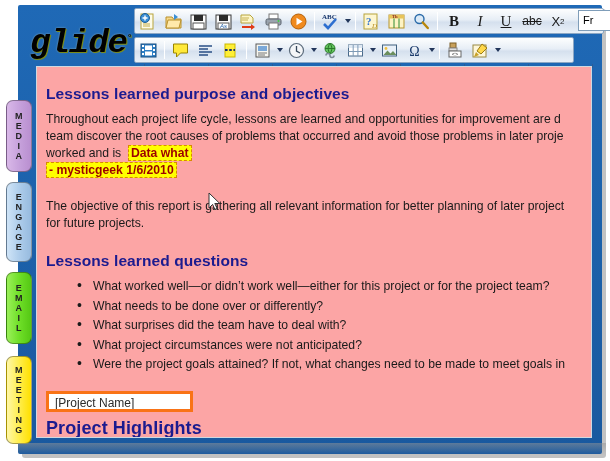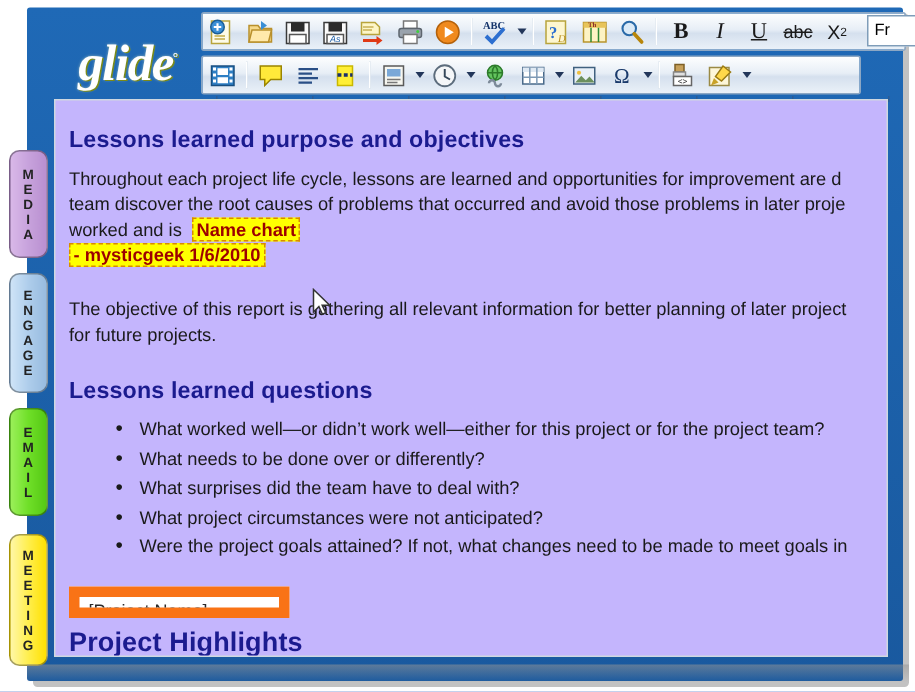--- a/index.html
+++ b/index.html
@@ -34,29 +34,28 @@
     position: absolute; left: 22px; top: 9px;
     width: 584px; height: 449px;
     background: rgba(120,120,120,0.45);
     filter: blur(0px);
     border-radius: 3px;
   }
   
   .logo {
     position: absolute; left: 30px; top: 18px;
     width: 110px; height: 40px;
-    font-family: Liberation Serif, serif;
+    font-family: Liberation Mono, monospace;
     font-style: italic; font-weight: bold;
     font-size: 34px;
     letter-spacing: -1px;
-    color: #ffffff;
+    color: #000000;
     text-shadow: 1px 1px 0 #7a8a18, 0 0 2px rgba(255,255,200,.5);
     line-height: 40px;
     user-select: none;
-    text-align: center;
   }
   .logo .tm {
     font-size: 9px; vertical-align: super; font-style: normal;
   }
   
   .toolbar {
     position: absolute;
     background: linear-gradient(180deg,#fdfefe 0%,#e7eef6 45%,#d5e0ee 55%,#eaf1f8 100%);
     border: 1px solid #8ca7c4;
     border-radius: 2px;
@@ -119,21 +118,21 @@
     overflow: hidden;
   }
   .ruler .tick {
     position: absolute; top: 2px; width: 1px; height: 4px; background: #2c5c94;
   }
   
   .doc {
     position: absolute;
     left: 36px; top: 66px;
     width: 556px; height: 372px;
-    background: #c4b5fd;
+    background: #fca5a5;
     border: 1px solid #cfd8e0;
     overflow: hidden;
   }
   .doc-inner {
     padding: 18px 0 0 9px;
     width: 640px;
   }
   h2.sec {
     font-family: "Liberation Sans", sans-serif;
     font-size: 15.5px;
@@ -178,21 +177,21 @@
     padding-left: 16px;
   }
   ul.qlist li::before {
     content: "\2022";
     position: absolute; left: 0; top: -1px;
     font-size: 14px; color: #1a1a1a;
   }
   .proj-field {
     margin-top: 16px;
     width: 147px; height: 21px;
-    border: 7px solid #f97316;
+    border: 3px solid #f97316;
     background: #ffffff;
     font-size: 12px;
     color: #2a2a2a;
     padding: 2px 0 0 6px;
     font-family: "Liberation Sans", sans-serif;
     white-space: nowrap;
     overflow: hidden;
   }
   
   .vtab {
@@ -464,21 +463,21 @@
     <div class="tb-arrow"></div>
   </div>
 
   <div class="doc">
     <div class="doc-inner">
       <h2 class="sec">Lessons learned purpose and objectives</h2>
 
       <p class="body">
         <span class="brl">Throughout each project life cycle, lessons are learned and opportunities for improvement are d</span>
         <span class="brl">team discover the root causes of problems that occurred and avoid those problems in later proje</span>
-        <span class="brl"><span>worked and is</span>&nbsp;&nbsp;<span class="hl-comment">Name chart</span></span>
+        <span class="brl"><span>worked and is</span>&nbsp;&nbsp;<span class="hl-comment">Data what</span></span>
         <span class="brl"><span class="hl-comment">- mysticgeek 1/6/2010</span></span>
       </p>
 
       <p class="body para2">
         <span class="brl">The objective of this report is gathering all relevant information for better planning of later project</span>
         <span class="brl">for future projects.</span>
       </p>
 
       <h2 class="sec sec2">Lessons learned questions</h2>
 

